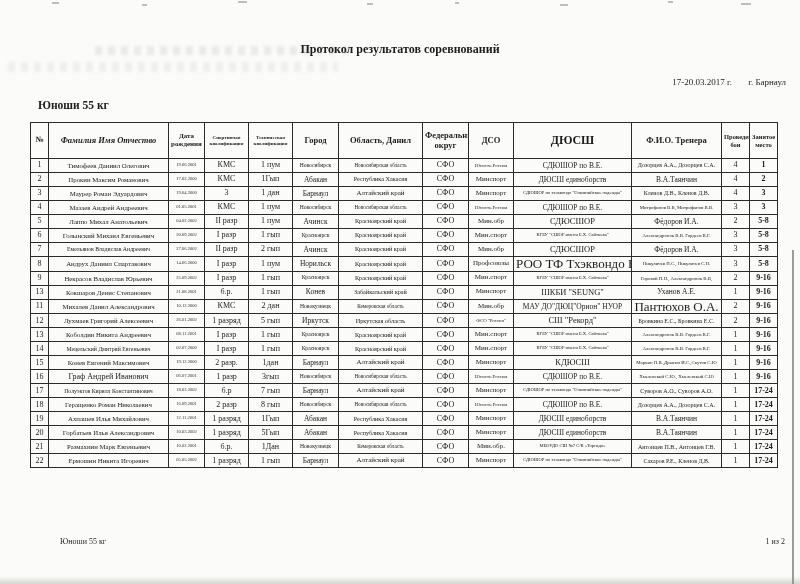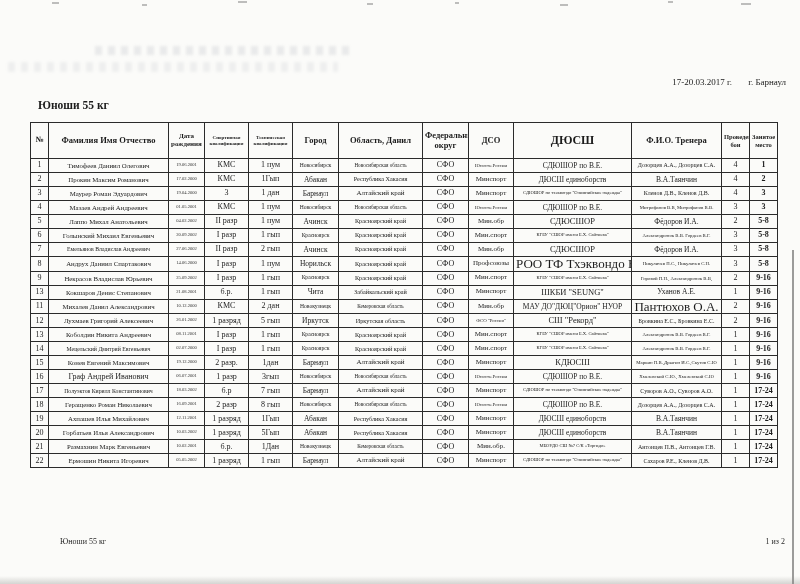--- a/index.html
+++ b/index.html
@@ -75,20 +75,21 @@
   <div class="speck" style="left:142px;top:4px;width:5px;height:2px;"></div>
   <div class="speck" style="left:238px;top:1px;width:9px;height:2px;"></div>
   <div class="speck" style="left:367px;top:3px;width:6px;height:2px;"></div>
   <div class="speck" style="left:455px;top:2px;width:4px;height:2px;"></div>
   <div class="speck" style="left:560px;top:4px;width:8px;height:2px;"></div>
   <div class="speck" style="left:668px;top:1px;width:5px;height:2px;"></div>
   <div class="speck" style="left:741px;top:3px;width:10px;height:2px;"></div>
   <div class="edge-line"></div>
   <div class="bottom-band"></div>
 
+  <div class="title1">Протокол результатов соревнований</div>
   <div class="dateline">
     <span>17-20.03.2017 г.</span>
     <span>г. Барнаул</span>
   </div>
   <div class="section-title">Юноши 55 кг</div>
 
   <table class="protocol">
     <colgroup>
       <col class="w-num">
         <col class="w-name">
@@ -100,21 +101,21 @@
         <col class="w-district">
       <col class="w-dso">
         <col class="w-dyussh">
         <col class="w-trainer">
         <col class="w-bouts">
         <col class="w-place">
     </colgroup>
     <thead>
       <tr id="hdr-row">
           <th class="h-num" style="font-size: 8px;">№</th>
-          <th class="h-name" style="font-size: 8.5px;">Фамилия Имя Отчество</th>
+          <th class="h-name" style="font-size: 8.5px; font-style: italic;">Фамилия Имя Отчество</th>
           <th class="h-dob" style="font-size: 7px;">Дата рождения</th>
           <th class="h-squal" style="font-size: 5px;">Спортивная квалификация</th>
           <th class="h-tqual" style="font-size: 5px;">Техническая квалификация</th>
           <th class="h-city" style="font-size: 8.5px;">Город</th>
           <th class="h-region" style="font-size: 8.5px;">Область, Данил</th>
           <th class="h-district" style="font-size: 8.5px;">Федеральный округ</th>
           <th class="h-dso" style="font-size: 8.5px;">ДСО</th>
           <th class="h-dyussh" style="font-size: 12px;">ДЮСШ</th>
           <th class="h-trainer" style="font-size: 8.5px;">Ф.И.О. Тренера</th>
           <th class="h-bouts" style="font-size: 6.5px;">Проведенные бои</th>
@@ -256,21 +257,21 @@
           <td class="c-trainer" style="font-size: 4.8px;">Горовой П.Н., Александронок В.В,</td>
           <td class="c-bouts">2</td>
           <td class="c-place">9-16</td>
         </tr>
         <tr>
           <td class="c-num">13</td>
           <td class="c-name" style="font-size: 6.8px;">Кокшаров Денис Степанович</td>
           <td class="c-dob">21.08.2001</td>
           <td class="c-squal">б.р.</td>
           <td class="c-tqual">1 гып</td>
-          <td class="c-city" style="font-size: 7.5px;">Чита</td>
+          <td class="c-city" style="font-size: 7.5px;">Конев</td>
           <td class="c-region" style="font-size: 6.2px;">Забайкальский край</td>
           <td class="c-district">СФО</td>
           <td class="c-dso" style="font-size: 7px;">Минспорт</td>
           <td class="c-dyussh" style="font-size: 8.5px;">ШКБИ "SEUNG"</td>
           <td class="c-trainer" style="font-size: 7.5px;">Уханов А.Е.</td>
           <td class="c-bouts">1</td>
           <td class="c-place">9-16</td>
         </tr>
         <tr>
           <td class="c-num">11</td>

